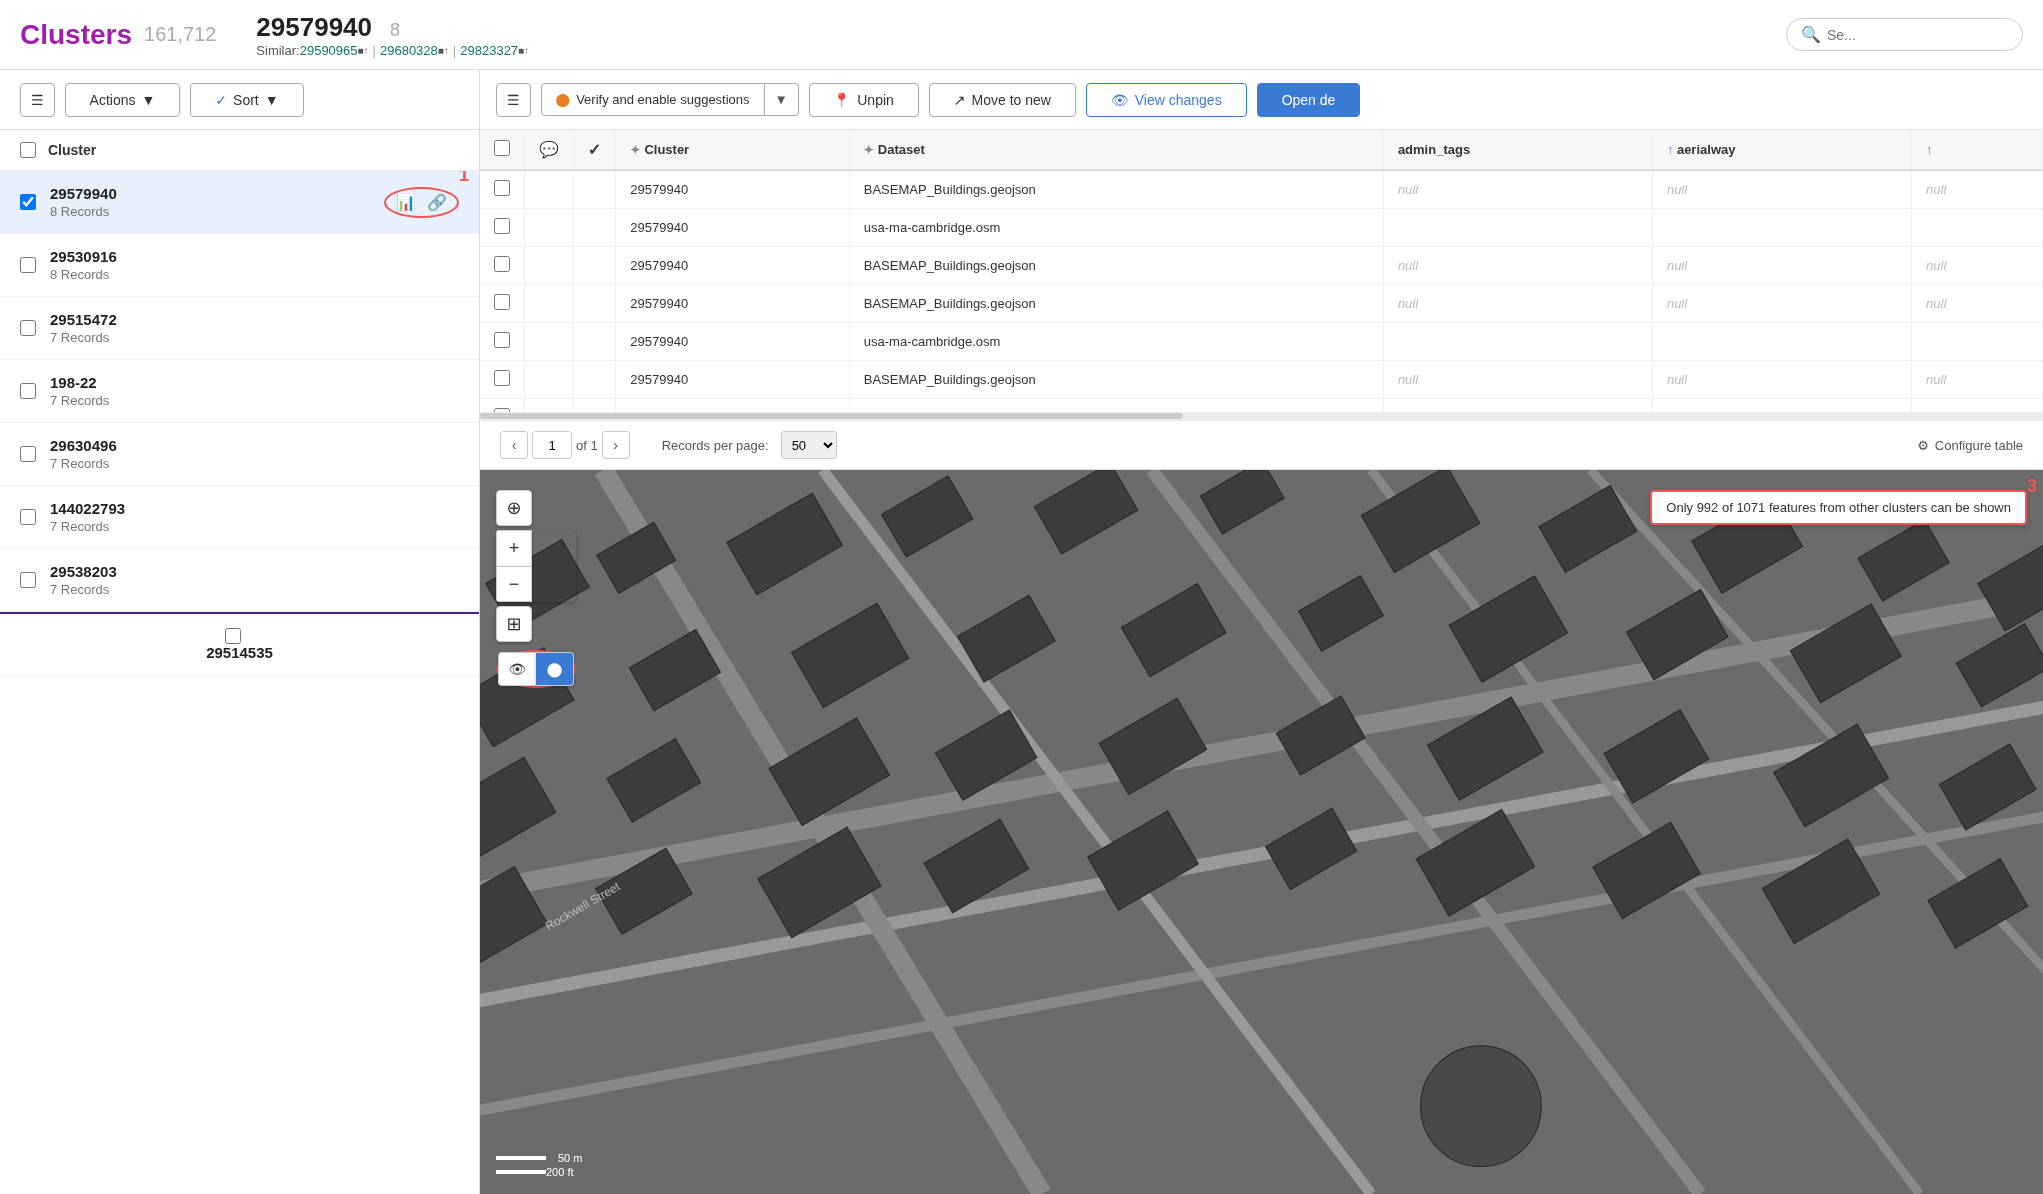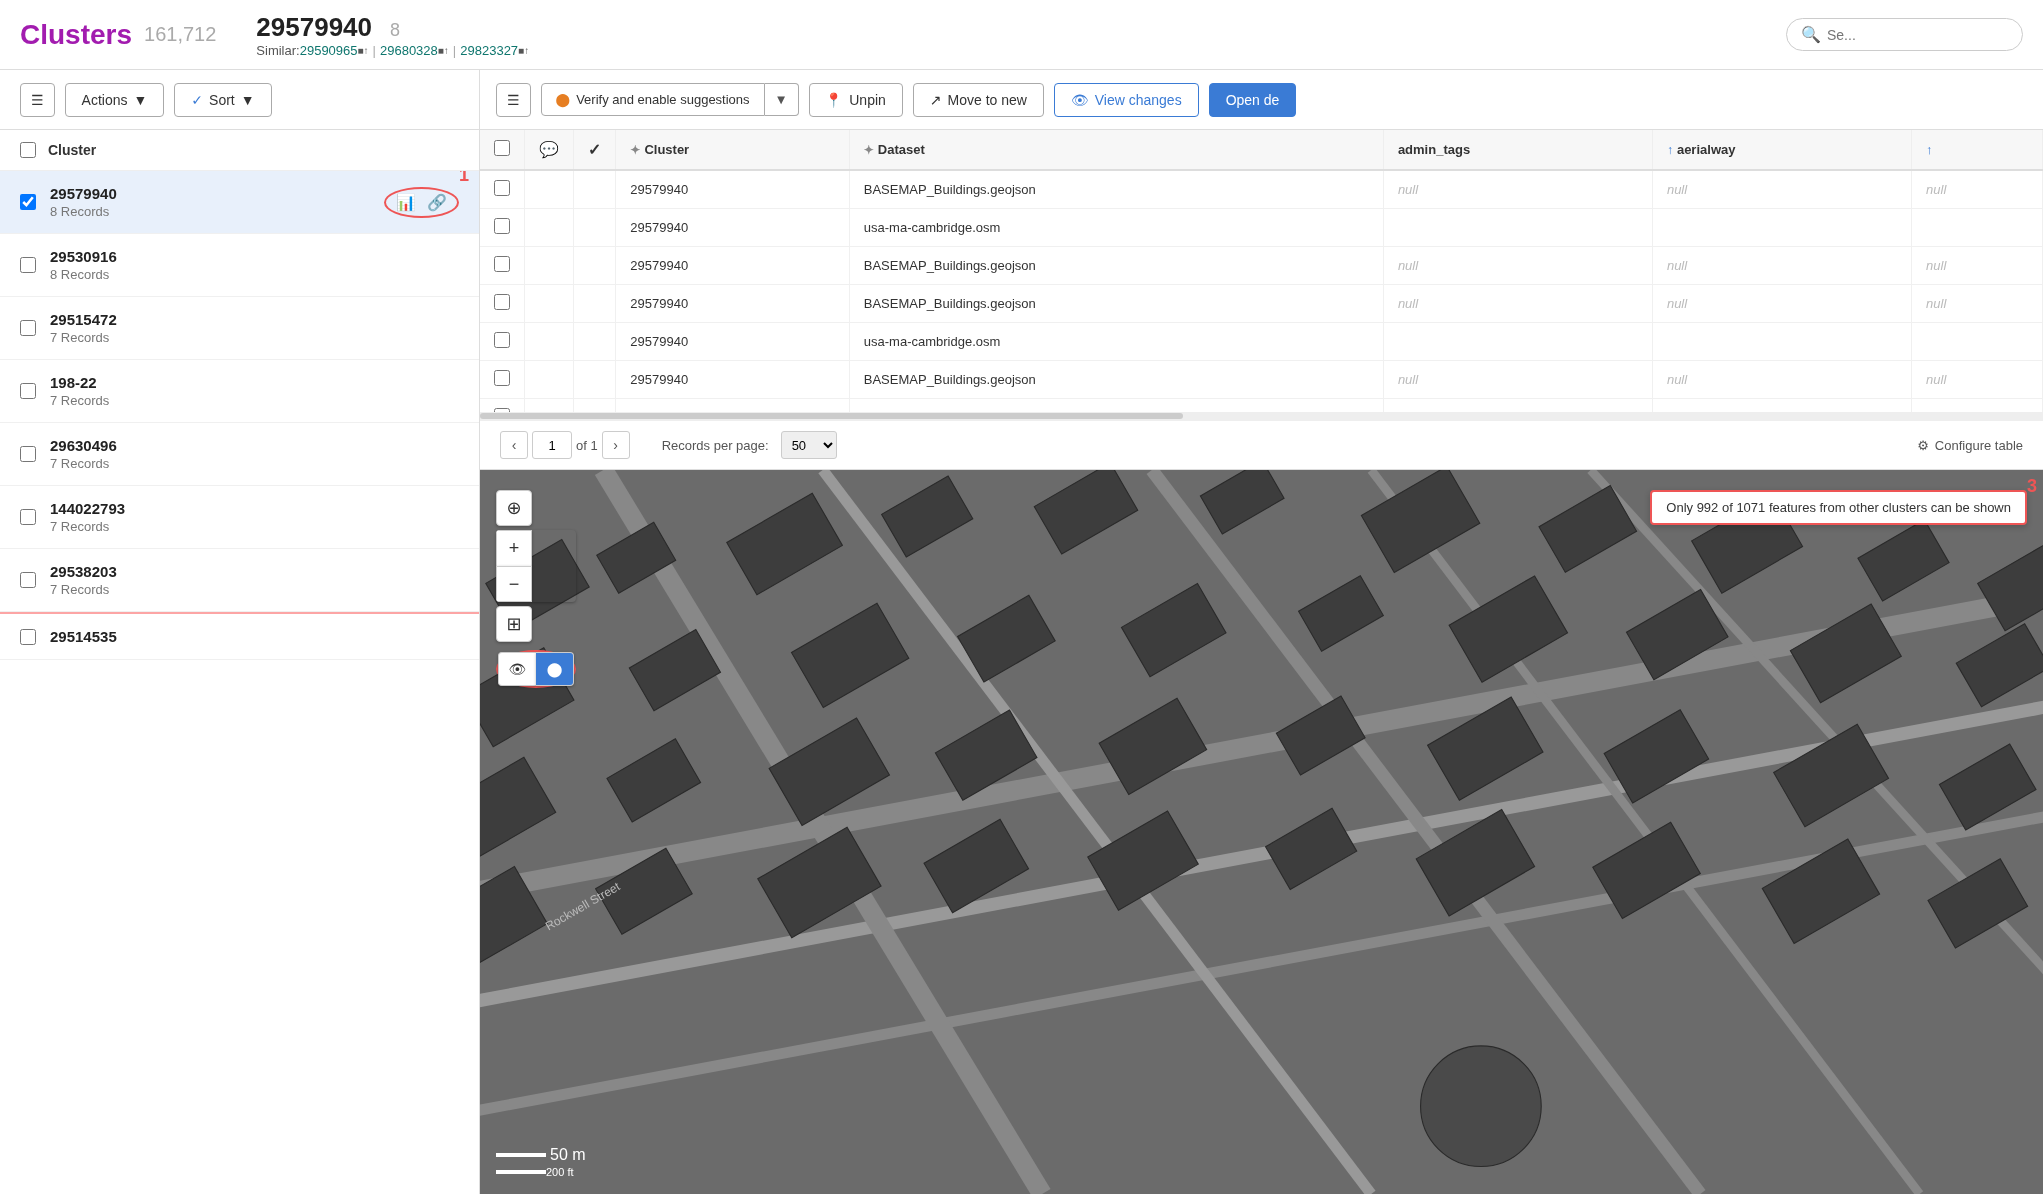--- a/index.html
+++ b/index.html
@@ -89,21 +89,21 @@
       align-items: center;
       padding: 0 16px;
       flex: 1;
       height: 100%;
       gap: 10px;
     }
     .btn {
       display: flex;
       align-items: center;
       gap: 6px;
-      padding: 8px 16px;
+      padding: 8px 24px;
       border: 1px solid #aaa;
       border-radius: 4px;
       background: #fff;
       cursor: pointer;
       font-size: 14px;
       color: #333;
       white-space: nowrap;
     }
     .btn-filter {
       padding: 8px 10px;
@@ -579,21 +579,21 @@
       </div>
 
       <div class="cluster-item">
         <input type="checkbox" class="cb cluster-item-checkbox" style="">
         <div class="cluster-item-info">
           <div class="cluster-item-id">29538203</div>
           <div class="cluster-item-records">7 Records</div>
         </div>
       </div>
 
-      <div class="cluster-item" style="border-top:2px solid #fca5a5;">
+      <div class="cluster-item" style="border-top:2px solid #4c1d95;flex-direction:column;">
         <input type="checkbox" class="cb cluster-item-checkbox" style="">
         <div class="cluster-item-info">
           <div class="cluster-item-id">29514535</div>
         </div>
       </div>
     </div>
   </div>
 
   <div class="right-panel">
 
@@ -817,21 +817,21 @@
           </div>
         </div>
 
         <div class="map-annotation">
           <span>Only 992 of 1071 features from other clusters can be shown</span>
         </div>
 
         <div class="map-scale">
           <div style="display:flex; align-items:center; gap:4px;">
             <div style="width:50px; height:4px; background:#fff; border: 1px solid #fff;"></div>
-            <span style="font-size:16px; color:#fff;">50 m</span>
+            <span style="font-size:11px; color:#fff;margin-left:8px;">50 m</span>
           </div>
           <div style="display:flex; align-items:center; gap:0;">
             <div style="width:50px; height:4px; background:#fff; border: 1px solid #fff;"></div>
             <span style="font-size:11px; color:#fff;">200 ft</span>
           </div>
         </div>
       </div>
     </div>
   </div>
 </div>

